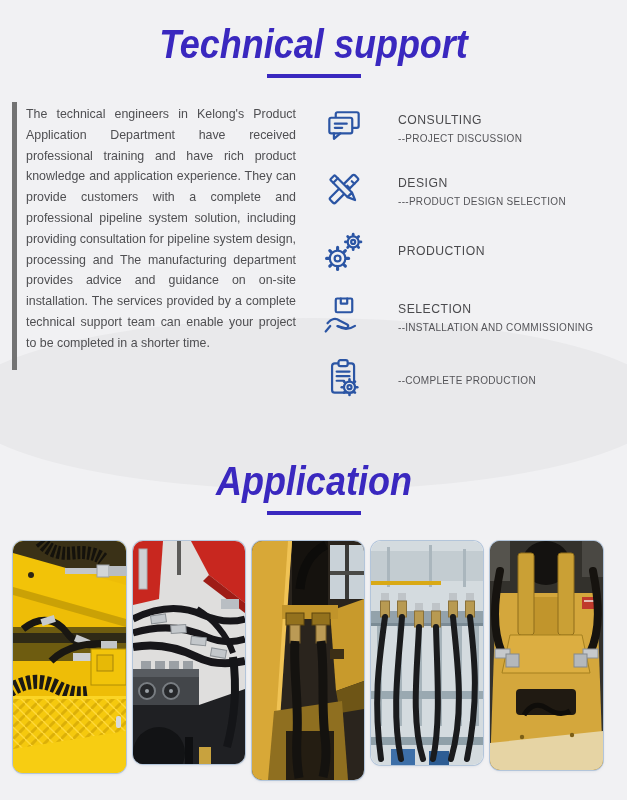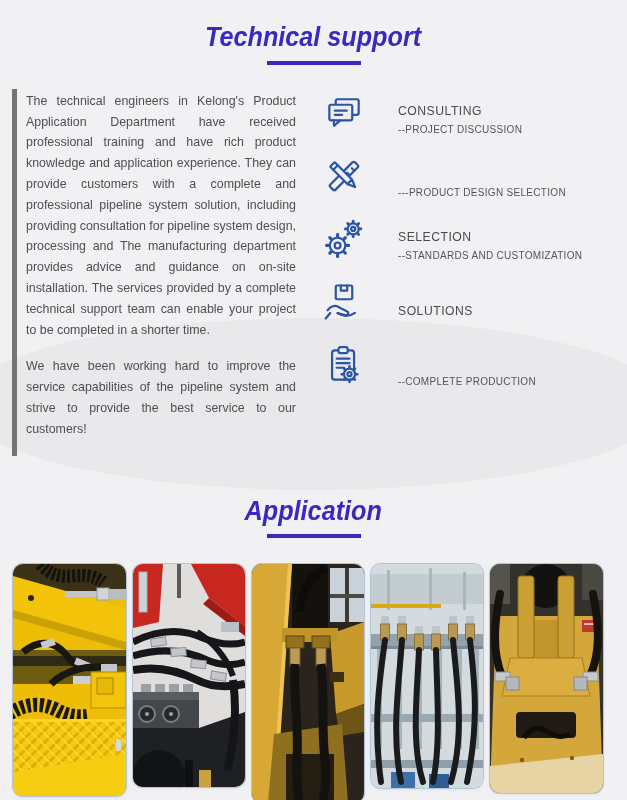--- a/index.html
+++ b/index.html
@@ -7,30 +7,30 @@
     width:627px;height:800px;position:relative;overflow:hidden;
     background:#f1f1f3;
     font-family:"Liberation Sans",sans-serif;
     color:#4f4f52;
   }
   .ellipse-bg{
     position:absolute;left:-40px;top:318px;width:707px;height:172px;
     border-radius:50%;background:#e9e9eb;z-index:0;
   }
   section{position:relative;z-index:1}
-  .section-title{margin:0;text-align:center;font-size:28px;font-style:italic;
+  .section-title{margin:0;text-align:center;font-size:40px;font-style:italic;
     font-weight:bold;color:#3a28bf;line-height:1.1}
   .section-title .tspan{display:inline-block;transform:scaleX(.9);letter-spacing:0}
   .title-underline{width:94px;height:4px;background:#3a28bf;margin:8px auto 0}
   .tech{padding-top:22px}
   .ts-content{display:flex;padding:0 12px;margin-top:24px;align-items:flex-start}
   .ts-text{width:284px;box-sizing:border-box;padding:2px 0 0 9px;border-left:5px solid #737373}
   .ts-text p{margin:0 0 16px;font-size:12.4px;line-height:20.8px;text-align:justify;color:#4f4f52}
   .services{list-style:none;margin:0;padding:2px 0 0 26px;flex:1}
-  .services li{display:flex;align-items:flex-end;margin-bottom:19px}
+  .services li{display:flex;align-items:center;margin-bottom:19px}
   .svc-icon{width:44px;height:44px;flex:none;margin-right:32px}
   .svc-icon svg{display:block;width:100%;height:100%}
   .svc-text{padding-top:4px}
   .svc-title{font-size:12.2px;color:#4a4a4d;letter-spacing:.5px;margin:0 0 6px}
   .svc-sub{font-size:10px;color:#545458;letter-spacing:.3px;margin:0}
   .application{margin-top:40px}
   .photos{display:flex;gap:7px;padding:0 13px;margin-top:26px;align-items:flex-start}
   .photo{border-radius:10px;overflow:hidden;background:#fff;
     box-shadow:0 0 0 1px #b3c5da, 0 1px 3px rgba(120,140,160,.25)}
   .photo svg{display:block}
@@ -42,21 +42,20 @@
 
 <div class="ellipse-bg"></div>
 
 <section class="tech">
   <h1 class="section-title"><span class="tspan">Technical support</span></h1>
   <div class="title-underline"></div>
 
   <div class="ts-content">
     <div class="ts-text">
       <p>The technical engineers in Kelong's Product Application Department have received professional training and have rich product knowledge and application experience. They can provide customers with a complete and professional pipeline system solution, including providing consultation for pipeline system design, processing and The manufacturing department provides advice and guidance on on-site installation. The services provided by a complete technical support team can enable your project to be completed in a shorter time.</p>
-      <p>We have been working hard to improve the service capabilities of the pipeline system and strive to provide the best service to our customers!</p>
     </div>
 
     <ul class="services">
       <li>
         <span class="svc-icon">
           <svg viewBox="0 0 48 48" fill="none" stroke="#2b55a4" stroke-width="2.4" stroke-linecap="round" stroke-linejoin="round">
             <rect x="15" y="9" width="25" height="17" rx="2"></rect>
             <rect x="8" y="15" width="25" height="17" rx="2" fill="#eceef0"></rect>
             <path d="M13 32 v6 l7 -6"></path>
             <line x1="14" y1="21.5" x2="27" y2="21.5"></line>
@@ -79,20 +78,21 @@
               <line x1="24" y1="26" x2="28" y2="26"></line>
             </g>
             <g transform="rotate(-45 24 24)">
               <rect x="20.5" y="6" width="7" height="27" rx="1" fill="#eceef0"></rect>
               <path d="M20.5 33 L24 41 L27.5 33 Z" fill="#eceef0"></path>
               <line x1="20.5" y1="11" x2="27.5" y2="11"></line>
             </g>
           </svg>
         </span>
         <div class="svc-text">
+          <p class="svc-title">DESIGN</p>
           <p class="svc-sub">---PRODUCT DESIGN SELECTION</p>
         </div>
       </li>
 
       <li>
         <span class="svc-icon">
           <svg viewBox="0 0 48 48" fill="none" stroke="#2b55a4" stroke-width="2.4" stroke-linecap="round">
             <g>
               <circle cx="34" cy="13" r="6"></circle>
               <circle cx="34" cy="13" r="2.2"></circle>
@@ -117,37 +117,37 @@
                   <line x1="26.8" y1="31" x2="29" y2="31"></line>
                 <line x1="8.5" y1="22.5" x2="10.1" y2="24.1"></line>
                   <line x1="23.9" y1="37.9" x2="25.5" y2="39.5"></line>
                 <line x1="25.5" y1="22.5" x2="23.9" y2="24.1"></line>
                   <line x1="10.1" y1="37.9" x2="8.5" y2="39.5"></line>
               </g>
             </g>
           </svg>
         </span>
         <div class="svc-text">
-          <p class="svc-title">SELECTION</p>
-          <p class="svc-sub">--STANDARDS AND CUSTOMIZATION</p>
+          <p class="svc-title">PRODUCTION</p>
         </div>
       </li>
 
       <li>
         <span class="svc-icon">
           <svg viewBox="0 0 48 48" fill="none" stroke="#2b55a4" stroke-width="2.4" stroke-linecap="round" stroke-linejoin="round">
             <rect x="15" y="6" width="18" height="15" rx="1.5"></rect>
             <path d="M20.5 6 v5.5 h7 V6"></path>
             <path d="M6 33 c4 -5 9 -6 13 -3 l8 4 c3 1.5 1.2 5 -2 4.2 l-8 -2"></path>
             <path d="M17 36.2 c6 3.8 13 3.6 19 -0.4"></path>
             <path d="M4 42 l5 -6"></path>
           </svg>
         </span>
         <div class="svc-text">
-          <p class="svc-title">SOLUTIONS</p>
+          <p class="svc-title">SELECTION</p>
+          <p class="svc-sub">--INSTALLATION AND COMMISSIONING</p>
         </div>
       </li>
 
       <li>
         <span class="svc-icon">
           <svg viewBox="0 0 48 48" fill="none" stroke="#2b55a4" stroke-width="2.4" stroke-linecap="round" stroke-linejoin="round">
             <rect x="11" y="8" width="24" height="32" rx="3"></rect>
             <rect x="18" y="4.5" width="10" height="6.5" rx="2" fill="#eceef0"></rect>
             <line x1="16" y1="17" x2="30" y2="17"></line>
             <line x1="16" y1="22" x2="30" y2="22"></line>

